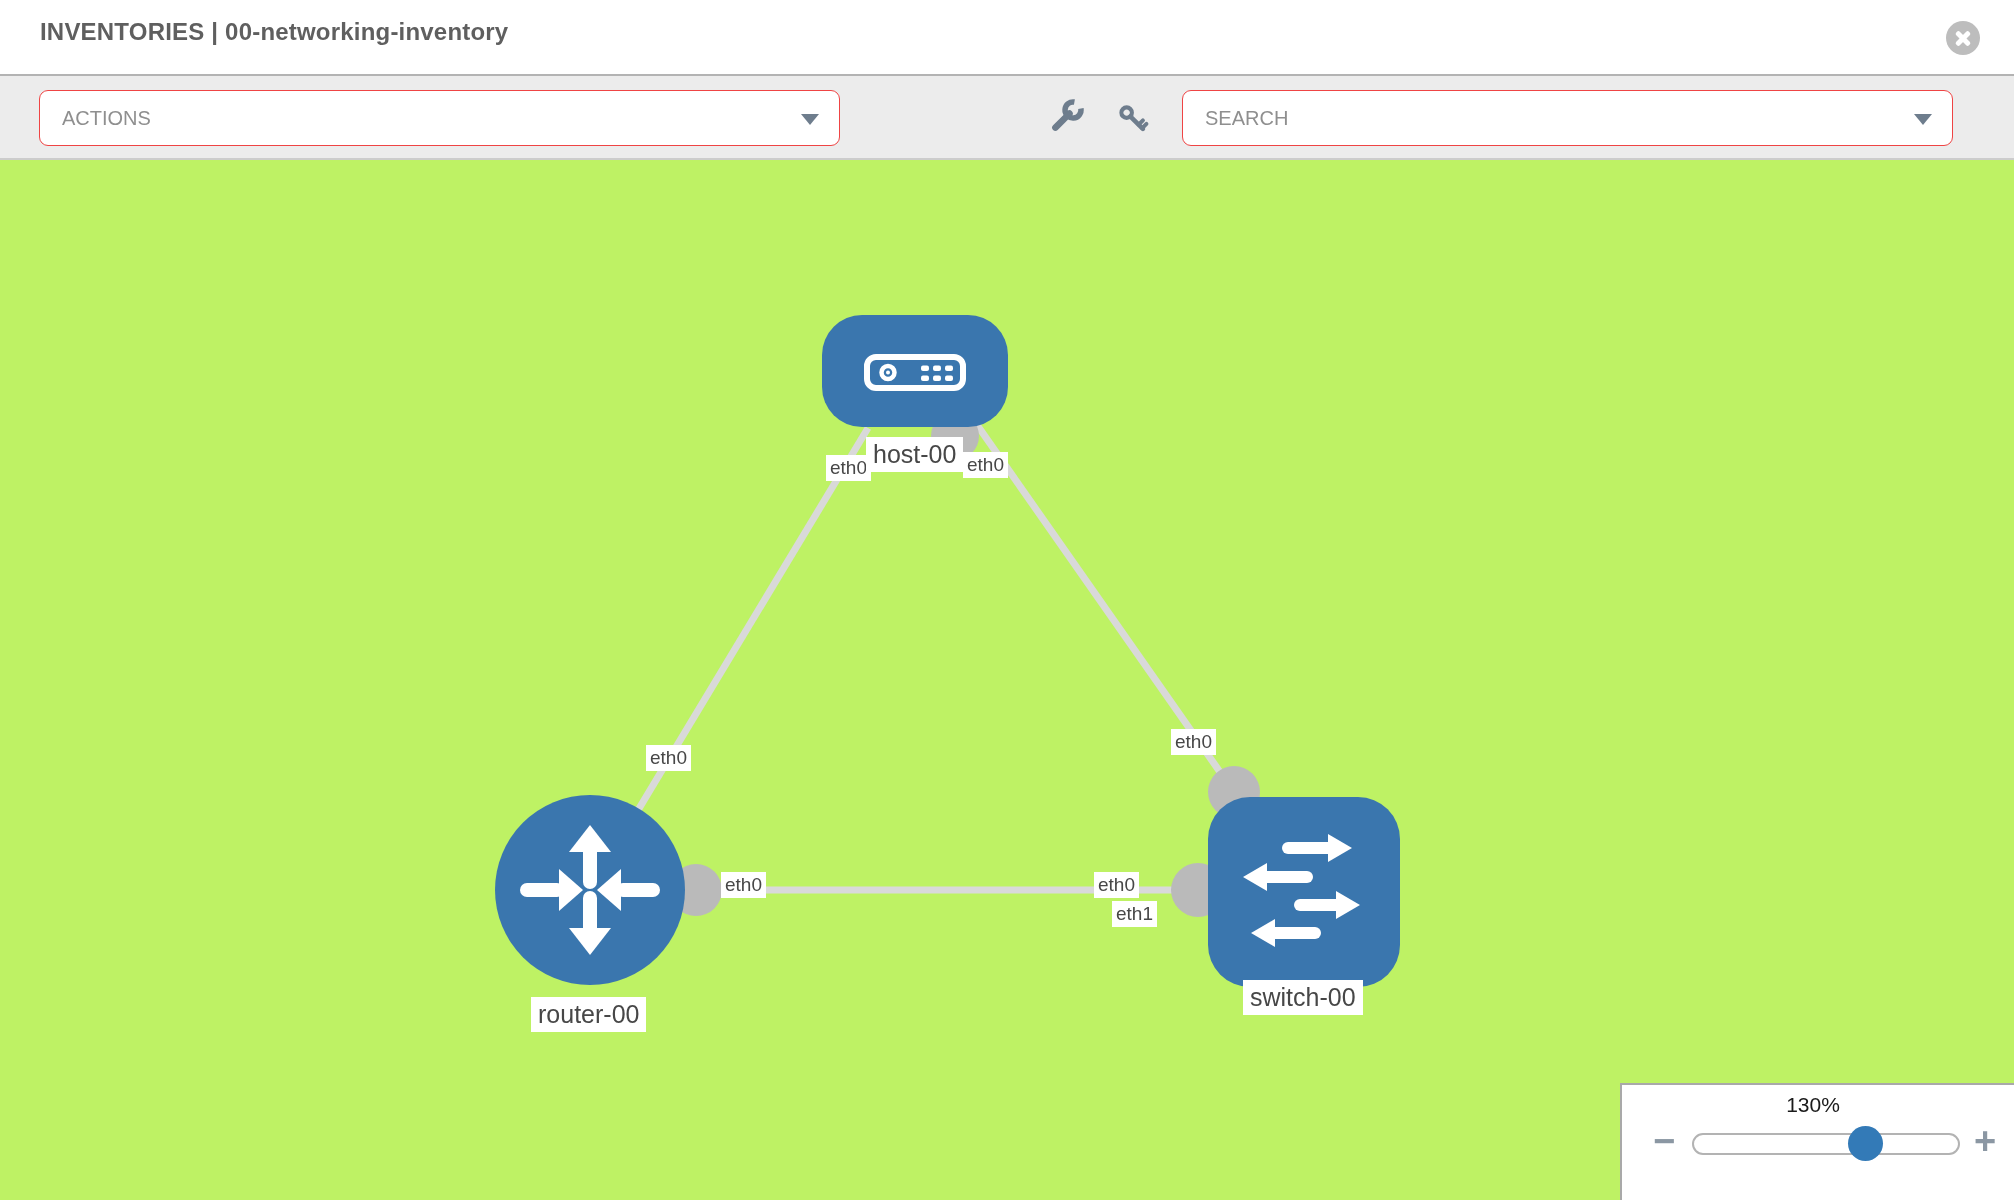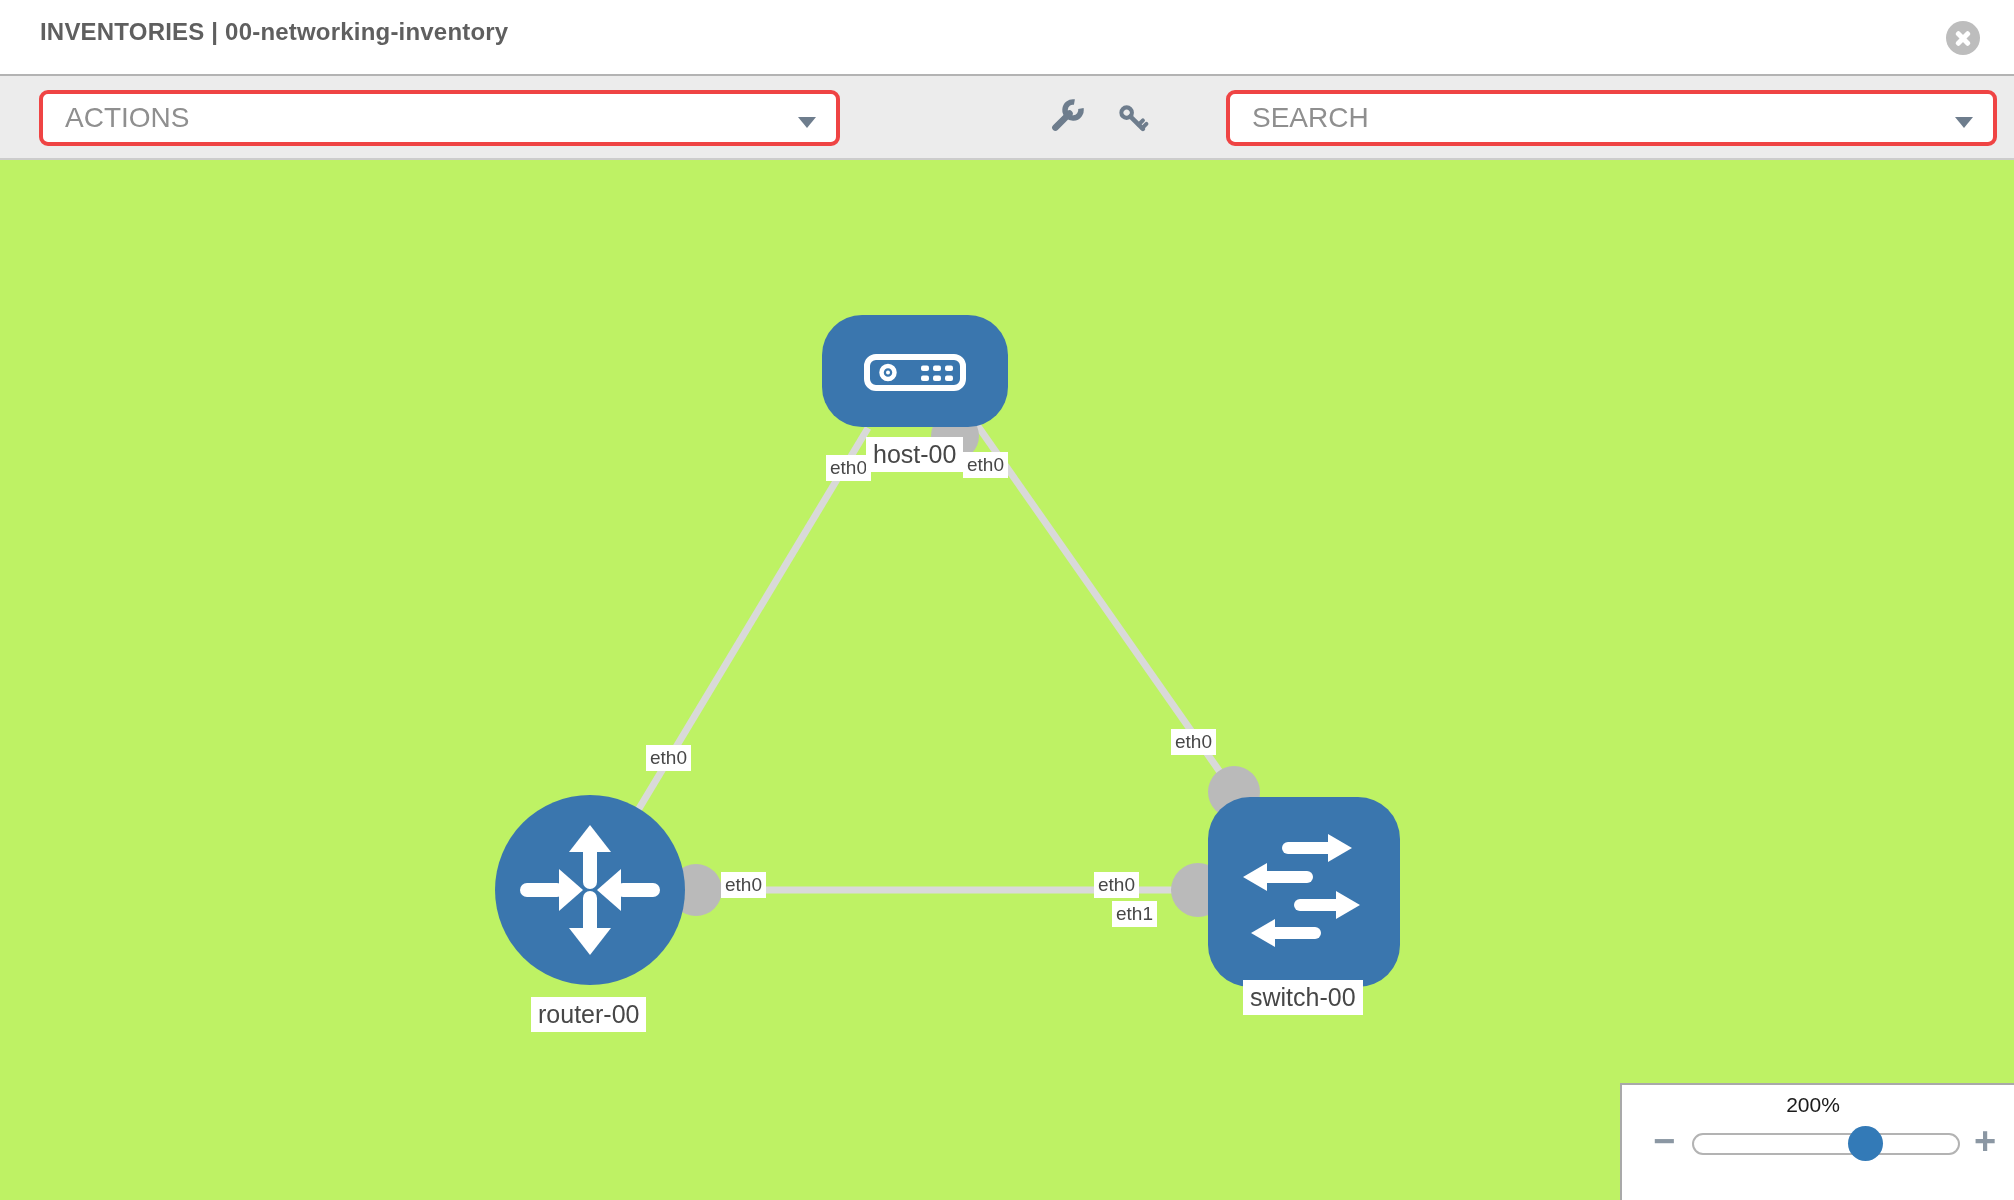--- a/index.html
+++ b/index.html
@@ -15,24 +15,24 @@
     border-radius:50%; background:#bdbdbd; cursor:pointer; }
   .close-btn .bar { position:absolute; left:8px; top:14.5px; width:18px; height:5px;
     background:#ffffff; border-radius:2px; }
   .close-btn .bar.b1 { transform:rotate(45deg); }
   .close-btn .bar.b2 { transform:rotate(-45deg); }
 
   
   .toolbar { position:absolute; left:0; top:74px; width:2014px; height:86px;
     background:#ececec; border-top:2px solid #b3b3b3; border-bottom:2px solid #cccccc; }
   .select { position:absolute; top:14px; height:56px; background:#ffffff;
-    border:4px solid #ef4444; border-radius:9px; display:flex; align-items:center;
-    padding:0 22px; font-size:28px; color:#8f8f8f; cursor:pointer; }
+    border:1px solid #ef4444; border-radius:9px; display:flex; align-items:center;
+    padding:0 22px; font-size:20px; color:#8f8f8f; cursor:pointer; }
   .actions-select { left:39px; width:801px; }
-  .search-select  { left:1182px; width:771px;margin-left:44px; }
+  .search-select  { left:1182px; width:771px; }
   .caret { position:absolute; right:20px; top:23px; width:0; height:0;
     border-left:9px solid transparent; border-right:9px solid transparent;
     border-top:11px solid #6e7d8d; }
   .icon-btn { position:absolute; top:22px; width:42px; height:42px; cursor:pointer; }
   .icon-btn svg { width:42px; height:42px; }
   .wrench-btn { left:1045px; }
   .key-btn { left:1113px; }
 
   
   .canvas { position:absolute; left:0; top:160px; width:2014px; height:1040px;
@@ -171,19 +171,19 @@
   <span class="chip" style="left:721px; top:712px;">eth0</span>
   <span class="chip z1" style="left:1094px; top:712px;">eth0</span>
   <span class="chip z2" style="left:1112px; top:741px;">eth1</span>
 
   <span class="node-chip z2" style="left:866px; top:277px;text-align:right;">host-00</span>
   <span class="node-chip" style="left:531px; top:837px;">router-00</span>
   <span class="node-chip" style="left:1243px; top:820px;">switch-00</span>
 </div>
 
 <div class="zoom-panel">
-  <div class="zoom-level">200%</div>
+  <div class="zoom-level">130%</div>
   <div class="zoom-minus">−</div>
   <div class="slider-track">
     <div class="slider-thumb"></div>
   </div>
   <div class="zoom-plus">+</div>
 </div>
 
 </body></html>

